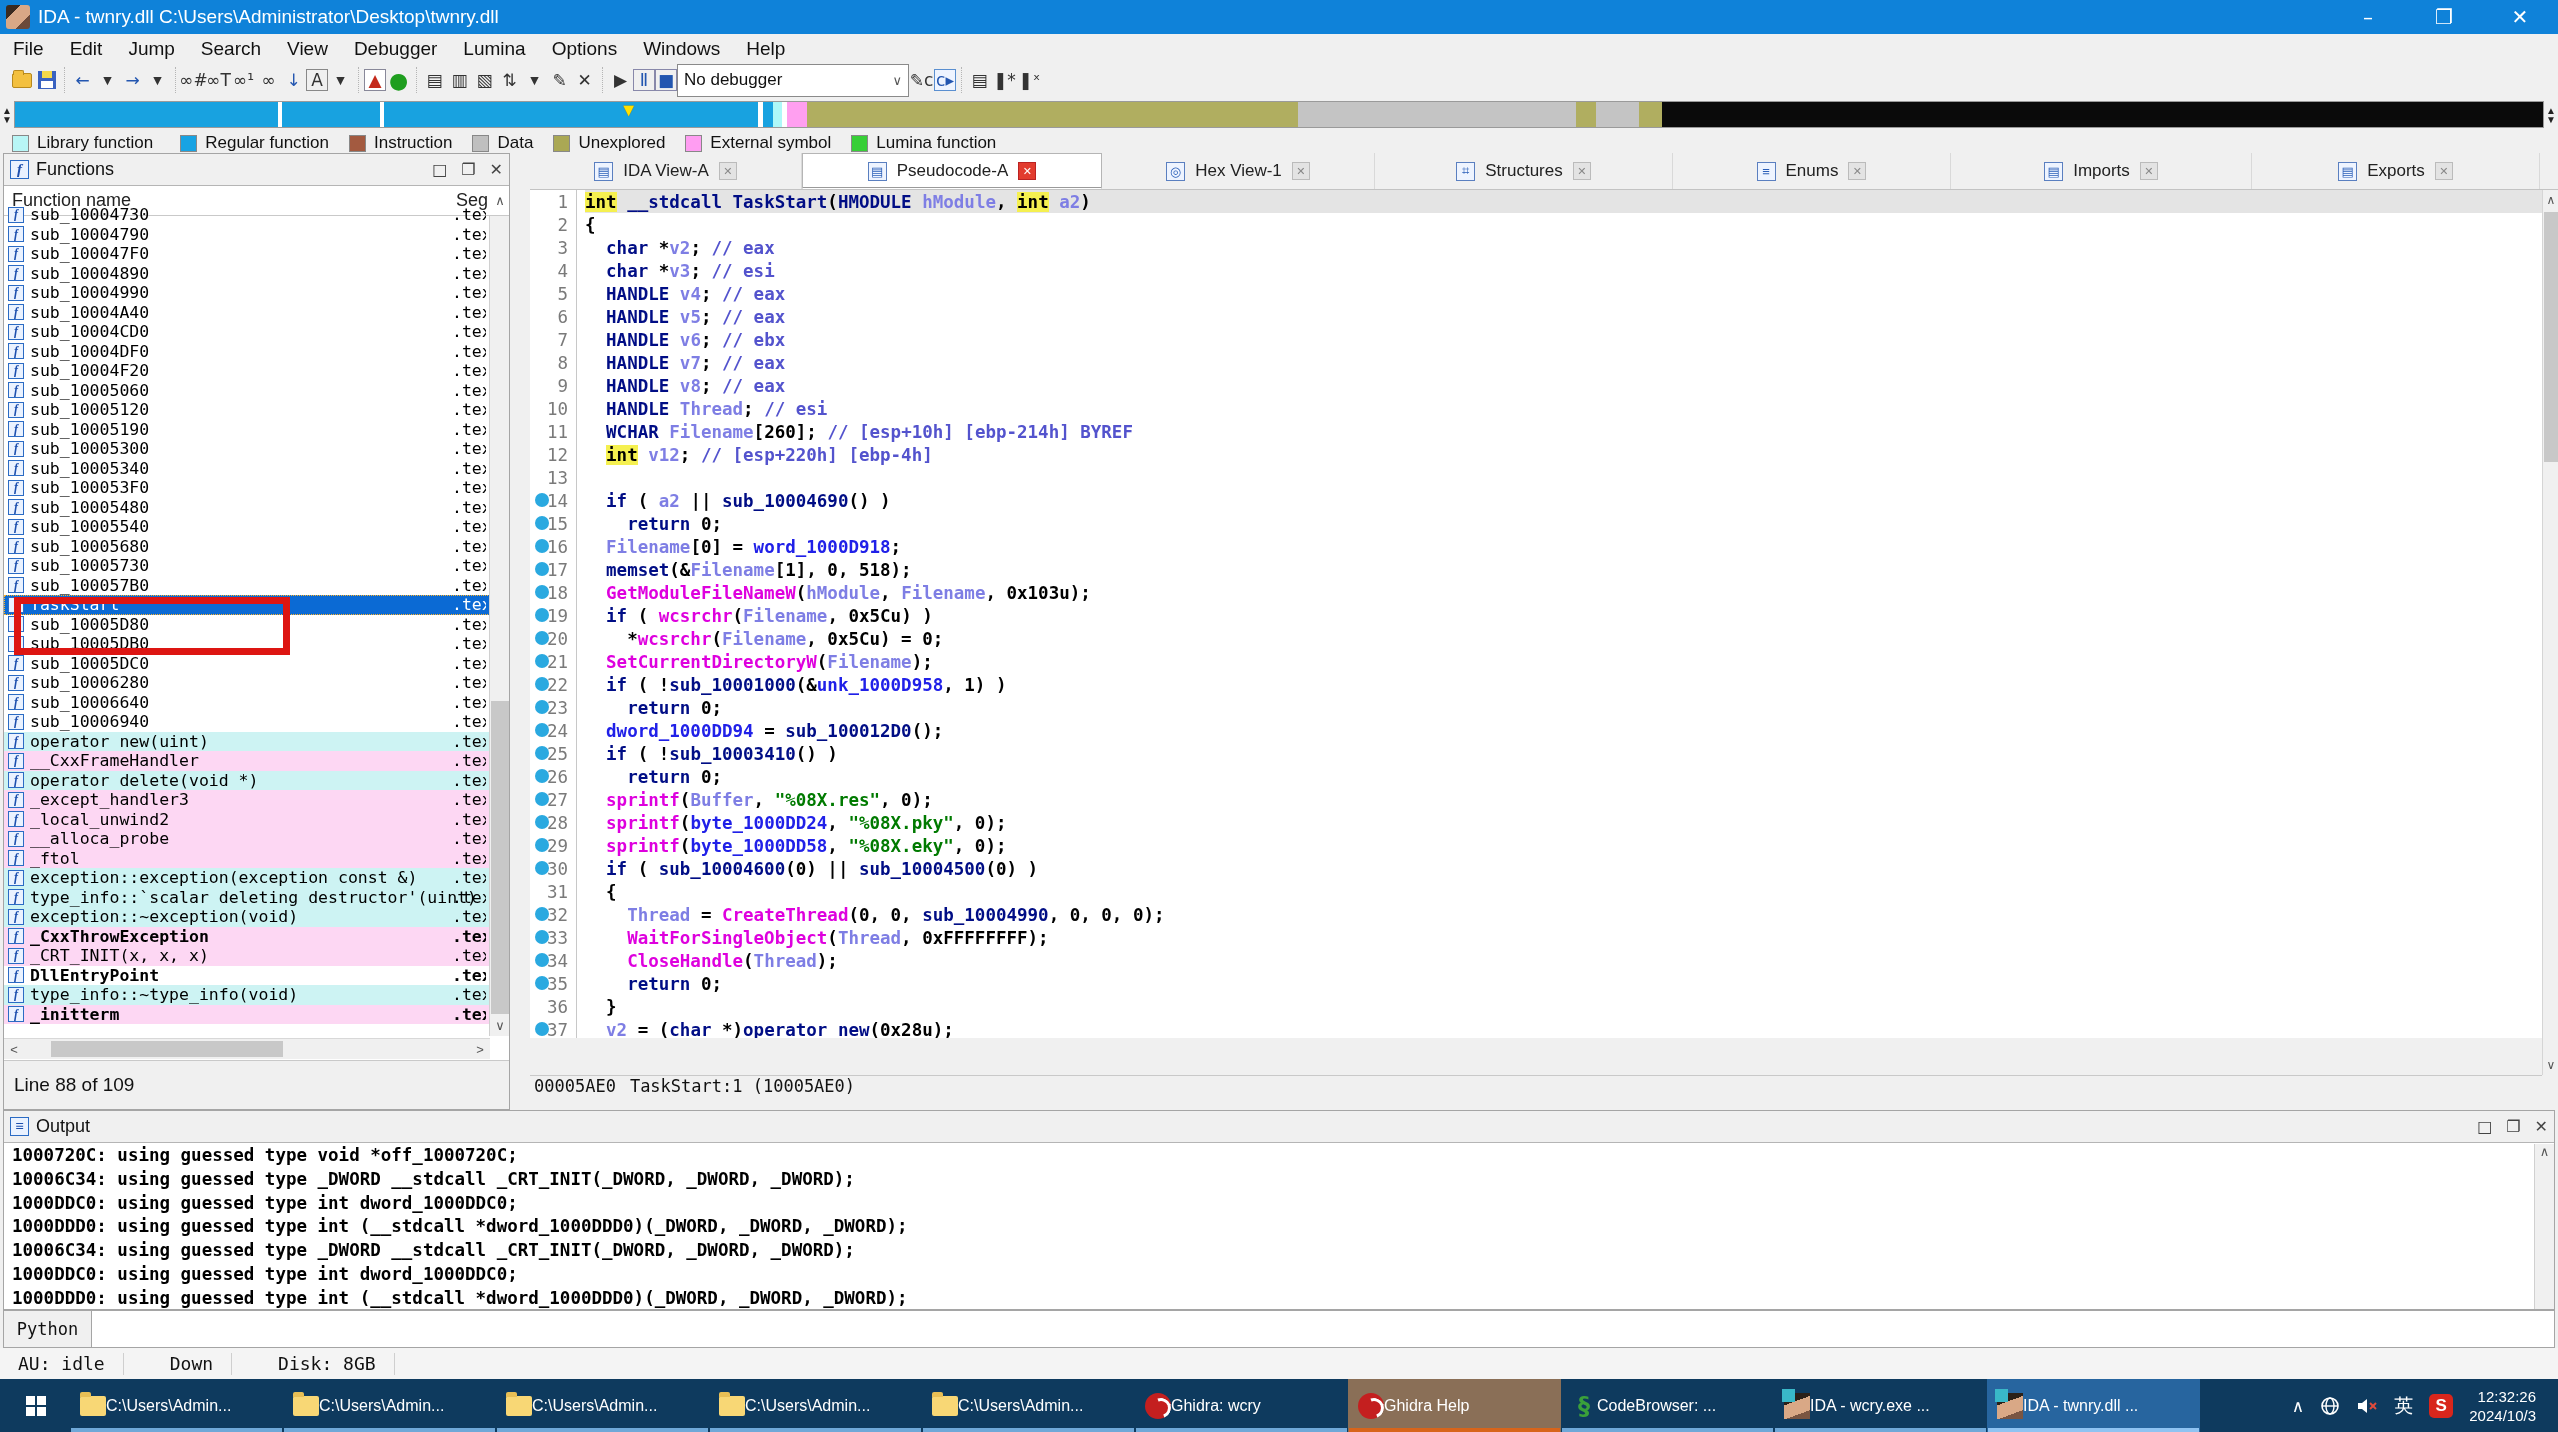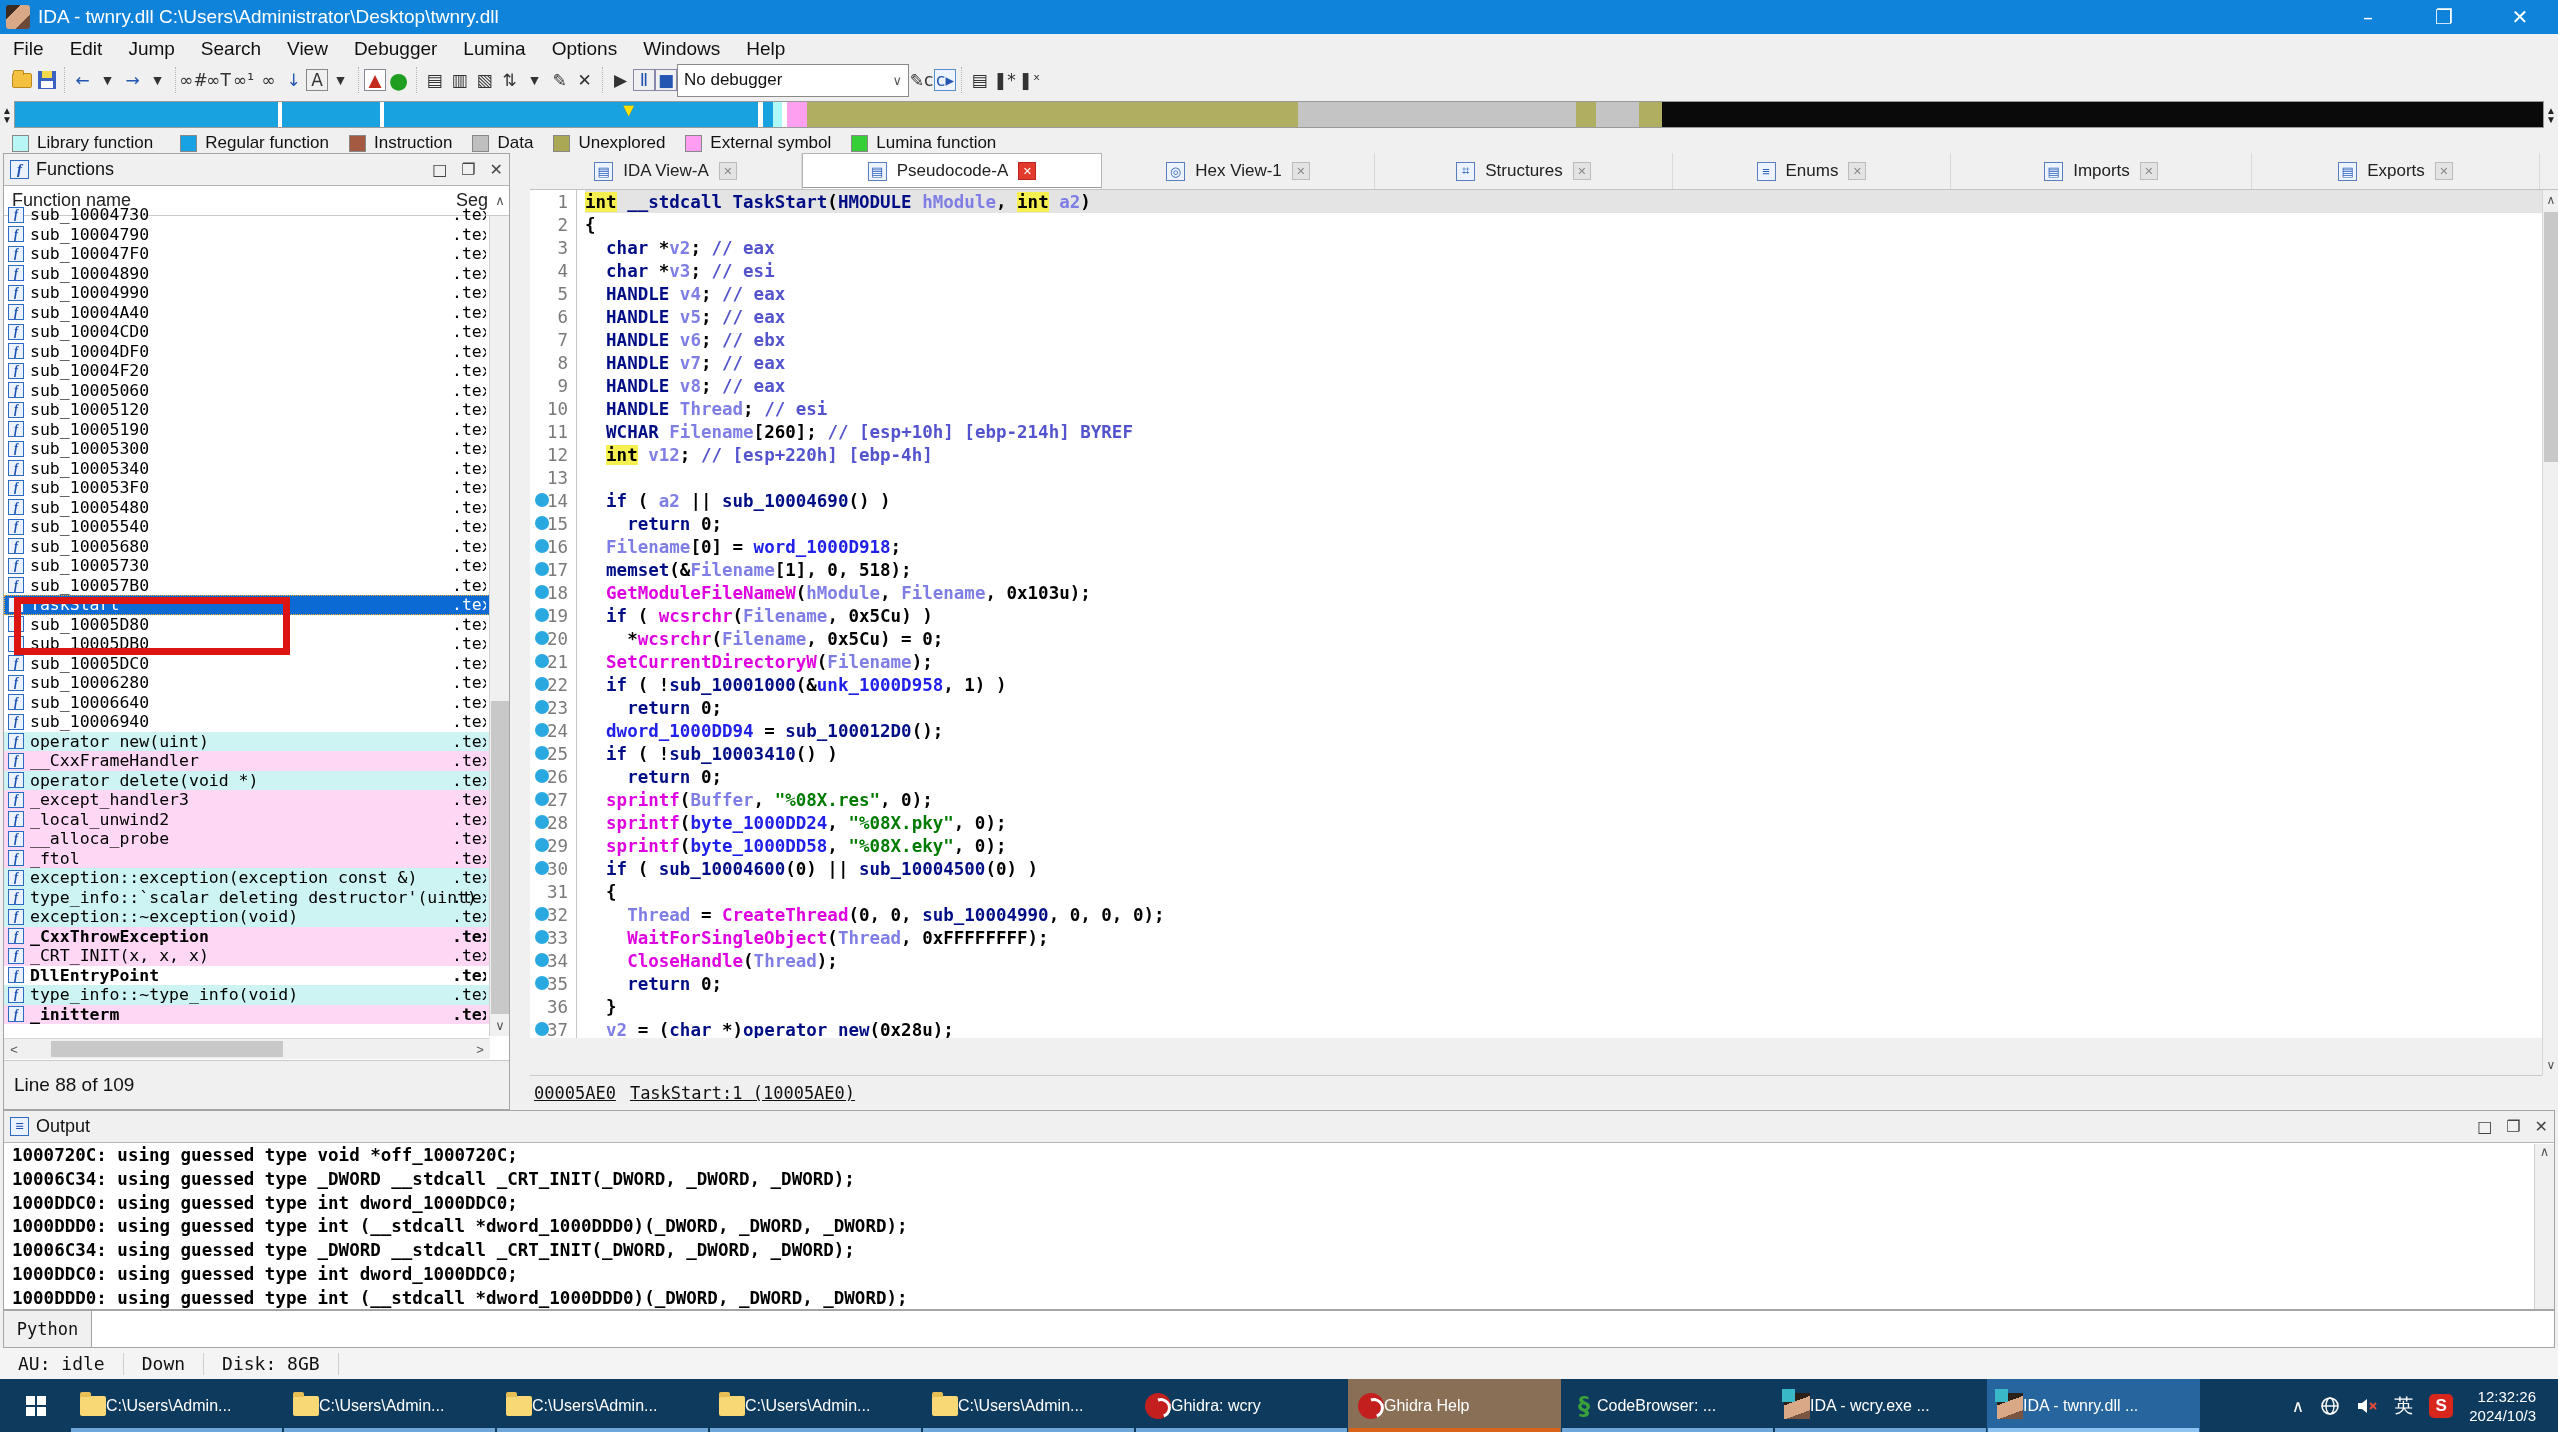--- a/index.html
+++ b/index.html
@@ -109,40 +109,40 @@
   .tk-pln { color:#000; }
   .tk-kw { color:#000d85;text-align:center; }
   .tk-fn { color:#000d85; }
   .tk-var { color:#7e7ee4; }
   .tk-cmt { color:#5353cd; }
   .tk-api { color:#de00de; }
   .tk-data { color:#2020e8; }
   .tk-str { color:#007a00; }
   .tk-hl { color:#000; background:#f5f050; }
   .code-status { position:absolute; left:0; bottom:0; width:2012px; height:35px; background:#f0f0f0;
-    border-top:1px solid #c9c9c9; display:flex; align-items:center; font-family:"DejaVu Sans Mono", monospace;
-    font-size:17px; color:#111; padding-left:4px; gap:14px;text-decoration:underline; }
+    border-top:1px solid #c9c9c9; display:flex; align-items:flex-start; font-family:"DejaVu Sans Mono", monospace;
+    font-size:17px; color:#111; padding-left:4px; gap:14px; }
   .code-vscroll { position:absolute; right:0; top:37px; width:16px; height:885px; background:#f0f0f0; border-left:1px solid #d5d5d5; }
   .code-vscroll .up,.code-vscroll .down { position:absolute; left:0; width:16px; height:20px; color:#555; font-size:12px; text-align:center; line-height:20px; }
   .code-vscroll .down { bottom:0; }
   .code-vscroll .thumb { position:absolute; left:1px; width:14px; top:22px; height:250px; background:#c8c8c8; }
 
   
   .output-panel { position:absolute; left:3px; top:1110px; width:2552px; height:200px; border:1px solid #a5a5a5; background:#fff; }
   .out-lines { position:absolute; left:0; top:33px; right:20px; bottom:0; overflow:hidden; padding-left:8px; }
   .out-line { font-family:"DejaVu Sans Mono", monospace; font-size:17.5px; font-weight:bold; color:#000; line-height:23.8px; white-space:pre; }
   .out-scroll { position:absolute; right:0; top:33px; width:20px; bottom:0; background:#f0f0f0; border-left:1px solid #d0d0d0; color:#555; font-size:13px; text-align:center; }
 
   
   .python-bar { position:absolute; left:3px; top:1310px; width:2552px; height:38px; background:#fff; border:1px solid #a5a5a5; display:flex; }
   .python-label { width:88px; background:#f0f0f0; border-right:1px solid #a5a5a5; display:flex; align-items:center;
     justify-content:center; font-family:"DejaVu Sans Mono", monospace; font-size:17px; color:#111; }
   .python-input { flex:1; background:#fff; }
   .statusbar { position:absolute; left:0; top:1348px; width:2558px; height:31px; background:#f4f4f4;
-    display:flex; align-items:center; font-family:"DejaVu Sans Mono", monospace; font-size:18px; color:#111; }
+    display:flex; align-items:center; font-family:"DejaVu Sans Mono", monospace; font-size:18px; color:#111;gap:28px; }
   .sb-item { padding:0 18px; border-right:1px solid #cfcfcf; height:22px; display:flex; align-items:center; }
 
   
   .taskbar { position:absolute; left:0; top:1379px; width:2558px; height:53px; background:#0e3a5e; display:flex; align-items:stretch; }
   .tb-start { width:70px; display:flex; align-items:center; justify-content:center; }
   .i-win { position:relative; width:9px; height:9px; background:#fff; box-shadow:11px 0 0 #fff, 0 11px 0 #fff, 11px 11px 0 #fff; margin:-10px 10px 0 0; }
   .task-item { width:213px; display:flex; align-items:center; padding:0 10px; color:#fff;
     font-size:16px; position:relative; white-space:nowrap; overflow:hidden; }
   .task-item .lbl { overflow:hidden; text-overflow:ellipsis; }
   .task-item::after { content:""; position:absolute; left:1px; right:1px; bottom:0; height:4px; background:#6fa8d8; }

